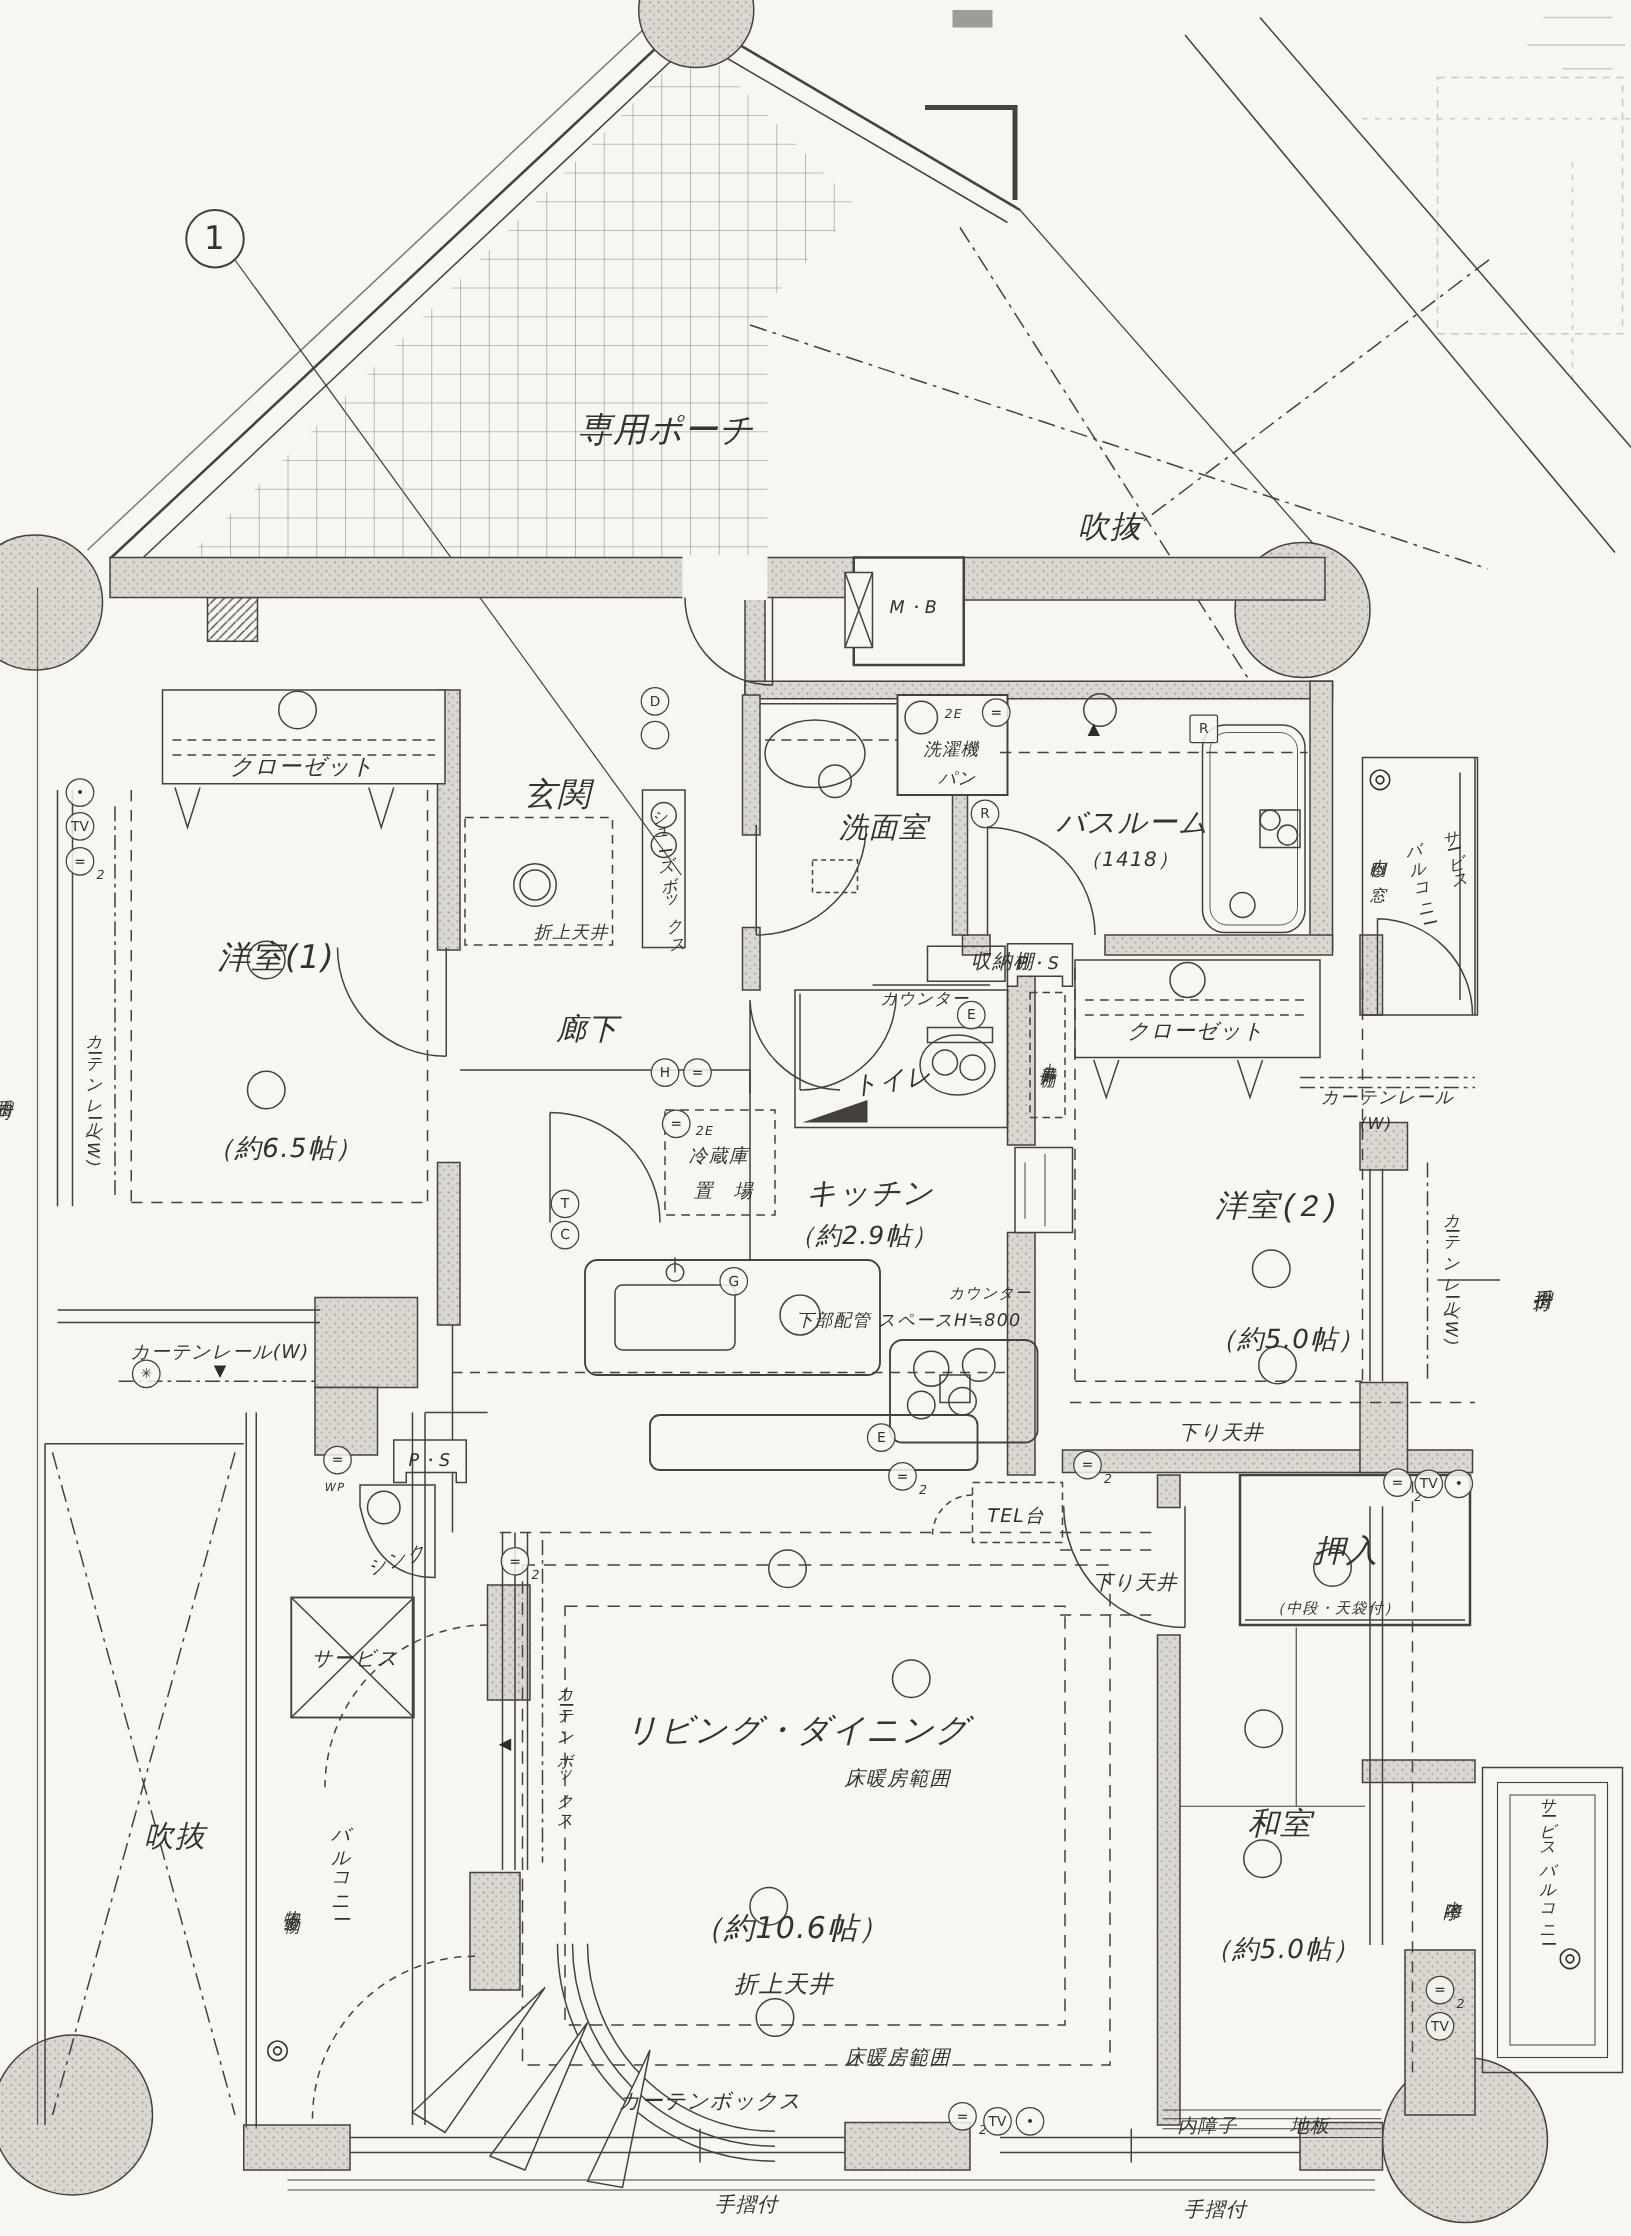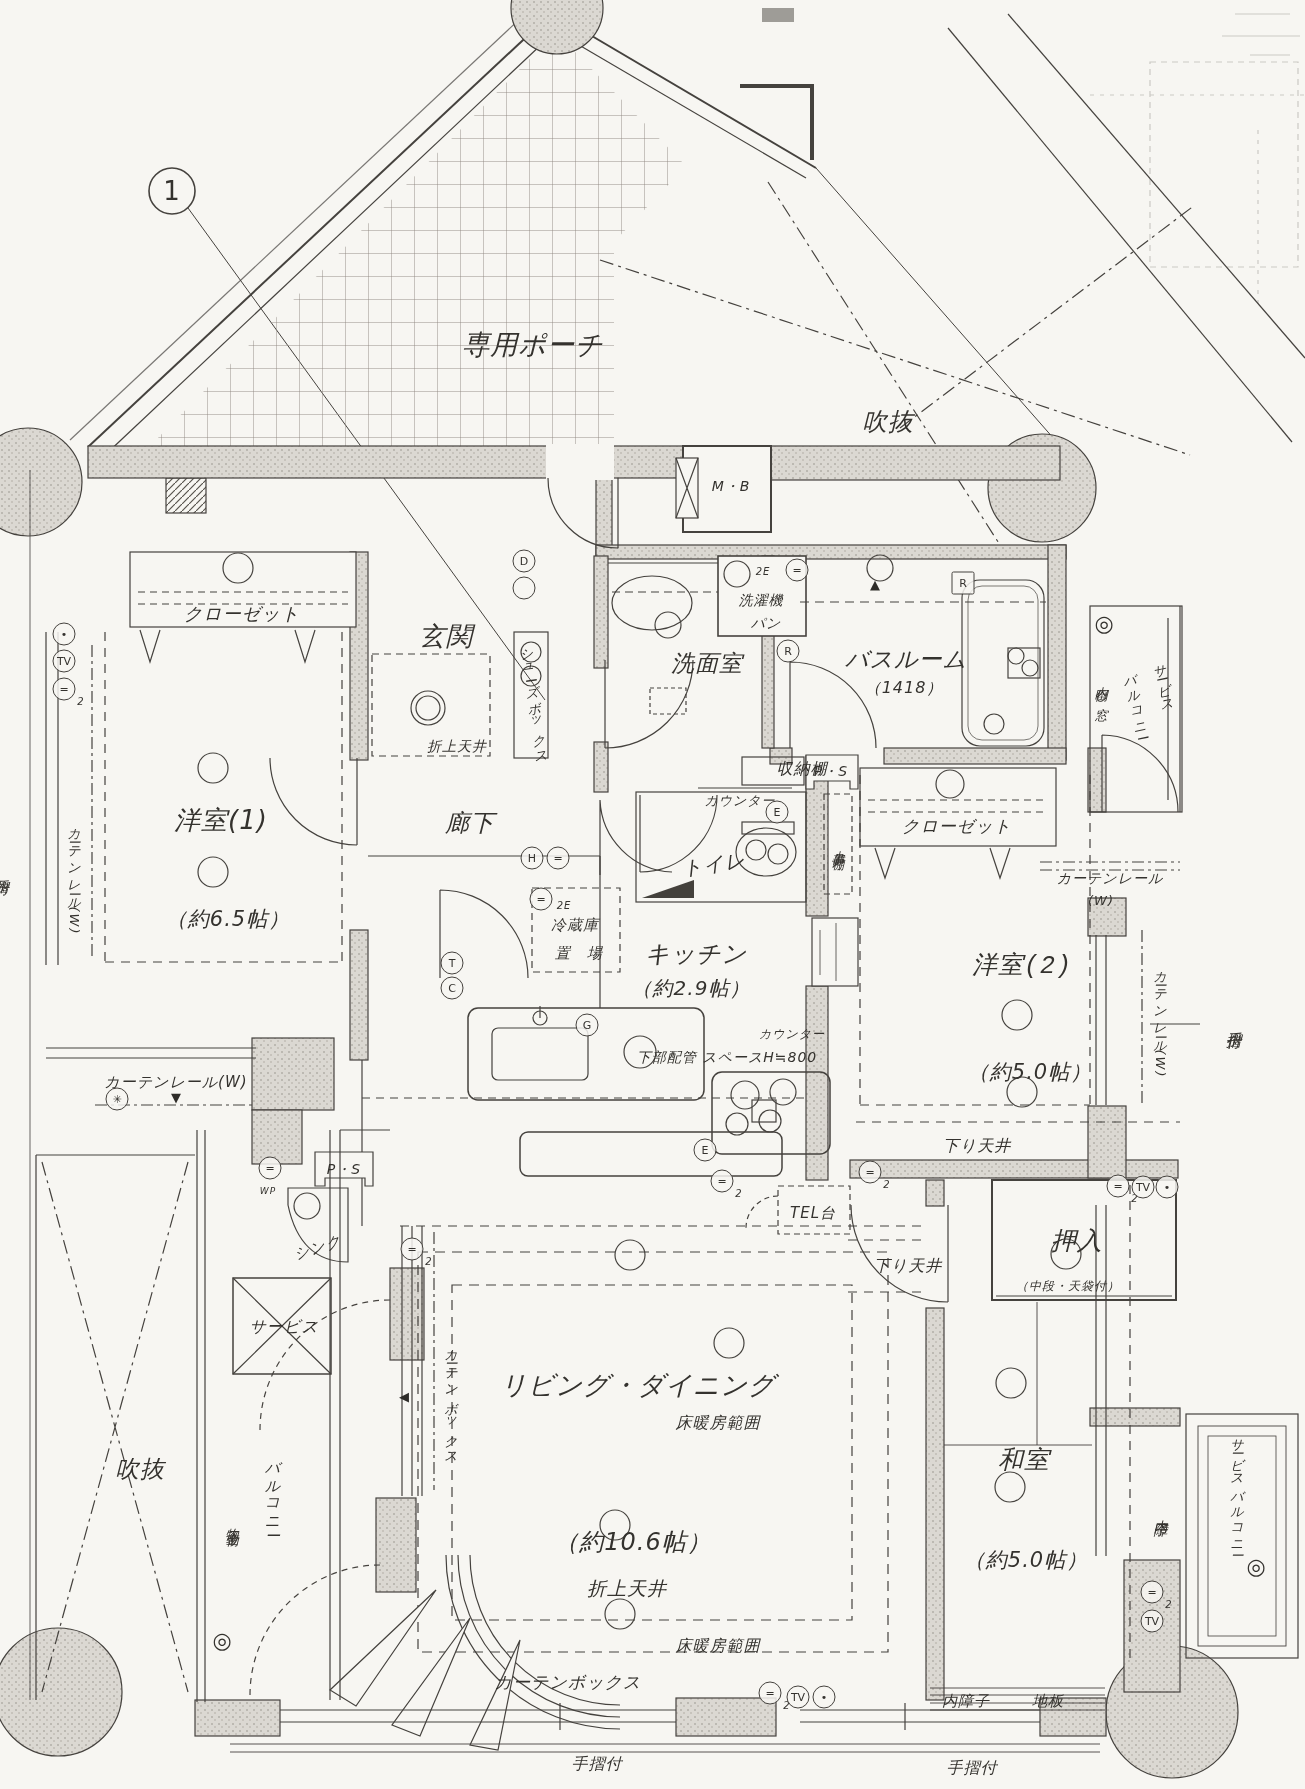--- a/index.html
+++ b/index.html
@@ -282,21 +282,21 @@
       <div class="lbl v it" style="left: 533px; top: 700px; font-size: 13px; transform: translate(-50%, -50%) rotate(-8deg);">シューズボックス</div>
       <div class="lbl it" style="left: 707px; top: 663px; font-size: 23px;">洗面室</div>
       <div class="lbl it" style="left: 761px; top: 600px; font-size: 14px;">洗濯機</div>
       <div class="lbl it" style="left: 766px; top: 623px; font-size: 14px; text-align: center;">パン</div>
       <div class="lbl it" style="left: 763px; top: 572px; font-size: 10px;">2E</div>
       <div class="lbl it" style="left: 906px; top: 659px; font-size: 23px;">バスルーム</div>
       <div class="lbl it" style="left: 904px; top: 688px; font-size: 16px;">（1418）</div>
       <div class="lbl v it" style="left: 1101px; top: 688px; font-size: 13px;">内倒し窓</div>
       <div class="lbl v it" style="left: 1162px; top: 682px; font-size: 13px; transform: translate(-50%, -50%) rotate(-12deg);">サービス</div>
       <div class="lbl v it" style="left: 1134px; top: 700px; font-size: 13px; transform: translate(-50%, -50%) rotate(-12deg);">バルコニー</div>
-      <div class="lbl it" style="left: 221px; top: 820px; font-size: 26px;">洋室(1)</div>
+      <div class="lbl it" style="left: 221px; top: 766px; font-size: 26px;">洋室(1)</div>
       <div class="lbl it" style="left: 228px; top: 919px; font-size: 21px;">（約6.5帖）</div>
       <div class="lbl it" style="left: 470px; top: 823px; font-size: 24px;">廊下</div>
       <div class="lbl it" style="left: 714px; top: 864px; font-size: 20px; transform: translate(-50%, -50%) rotate(-8deg);">トイレ</div>
       <div class="lbl it" style="left: 802px; top: 769px; font-size: 16px;">収納棚</div>
       <div class="lbl it" style="left: 831px; top: 771px; font-size: 14px;">P・S</div>
       <div class="lbl it" style="left: 740px; top: 800px; font-size: 13px;">カウンター</div>
       <div class="lbl v it" style="left: 838px; top: 846px; font-size: 12px;">上部吊戸棚</div>
       <div class="lbl it" style="left: 957px; top: 826px; font-size: 17px;">クローゼット</div>
       <div class="lbl it" style="left: 1110px; top: 878px; font-size: 14px;">カーテンレール</div>
       <div class="lbl it" style="left: 1101px; top: 900px; font-size: 13px;">(W)</div>

